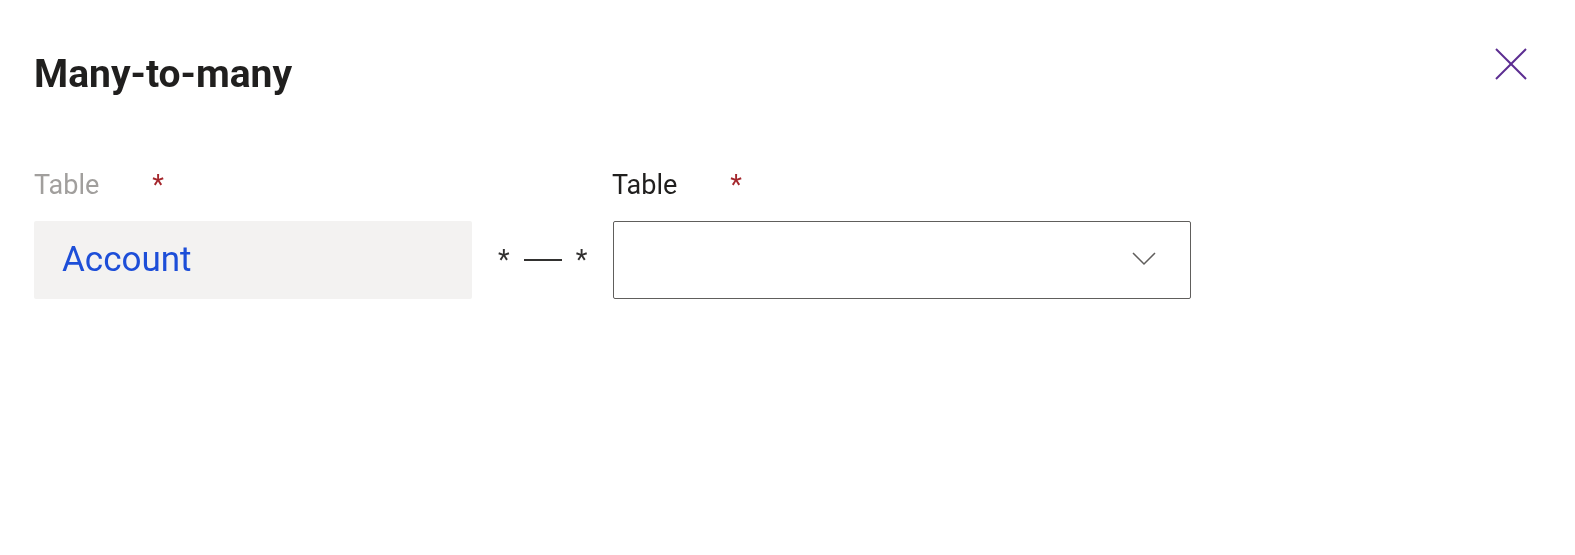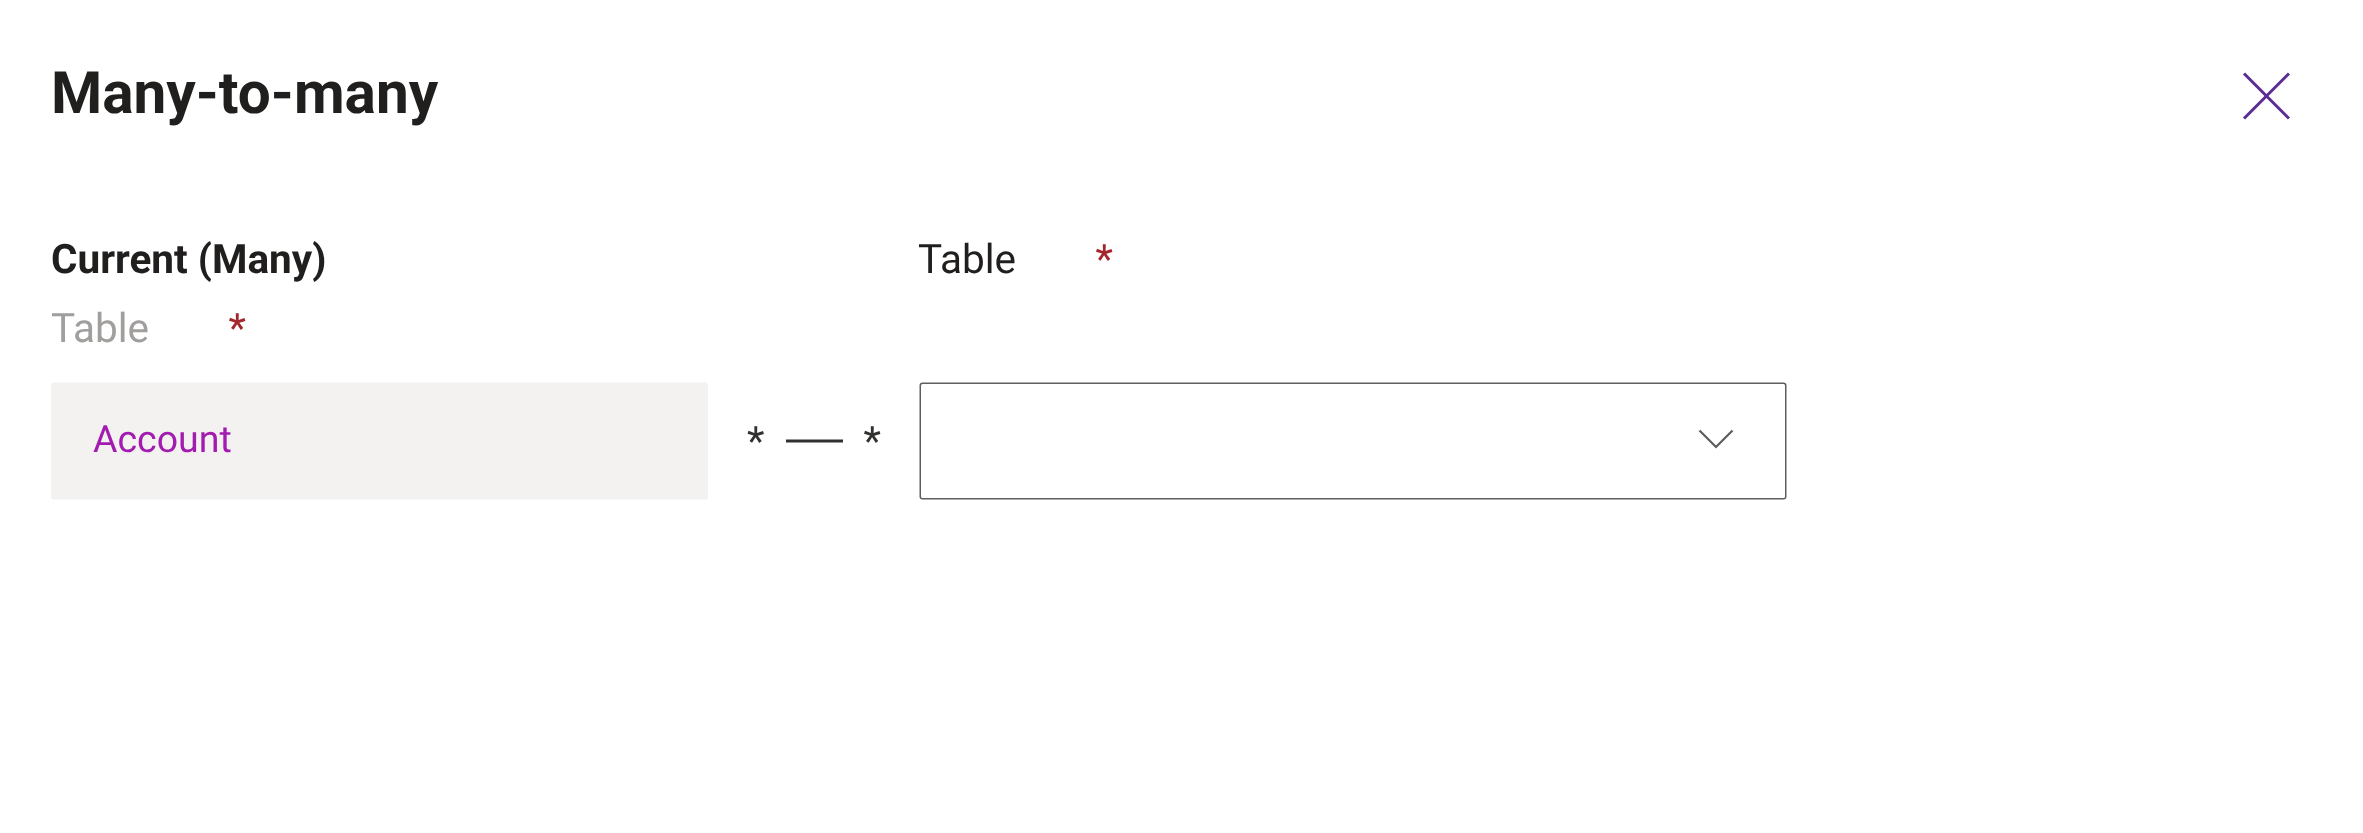--- a/index.html
+++ b/index.html
@@ -5,21 +5,21 @@
     * { box-sizing: border-box; margin: 0; padding: 0; }
     html, body { width: 1575px; height: 555px; }
     body {
       font-family: "Segoe UI", "Segoe UI Web (West European)", -apple-system,
                    BlinkMacSystemFont, Roboto, "Helvetica Neue", sans-serif;
       color: #201f1e;
       background: #ffffff;
     }
     .panel {
       position: relative;
-      padding: 40px 34px 0 34px;
+      padding: 52px 34px 0 34px;
     }
     .close-btn {
       position: absolute;
       top: 44px;
       right: 44px;
       width: 40px;
       height: 40px;
       display: flex;
       align-items: center;
       justify-content: center;
@@ -79,22 +79,22 @@
     }
 
     .input-disabled {
       width: 438px;
       height: 78px;
       background: #f3f2f1;
       border-radius: 2px;
       display: flex;
       align-items: center;
       padding: 0 28px;
-      font-size: 25px;
-      color: #a21caf;
+      font-size: 35px;
+      color: #1d4ed8;
     }
 
     .dropdown {
       width: 578px;
       height: 78px;
       background: #ffffff;
       border: 1px solid #605e5c;
       border-radius: 2px;
       display: flex;
       align-items: center;
@@ -141,21 +141,20 @@
       </svg>
     </span>
   </button>
 
   <h1 class="title">Many-to-many</h1>
 
 
   <div class="columns">
 
     <div class="col col-current">
-      <div class="col-heading">Current (Many)</div>
       <div class="field-label disabled">
         <span class="field-label-text">Table</span>
         <span class="req">*</span>
       </div>
     </div>
 
     <div style="width:140px;"></div>
 
     <div class="col col-related">
       <div class="field-label">

